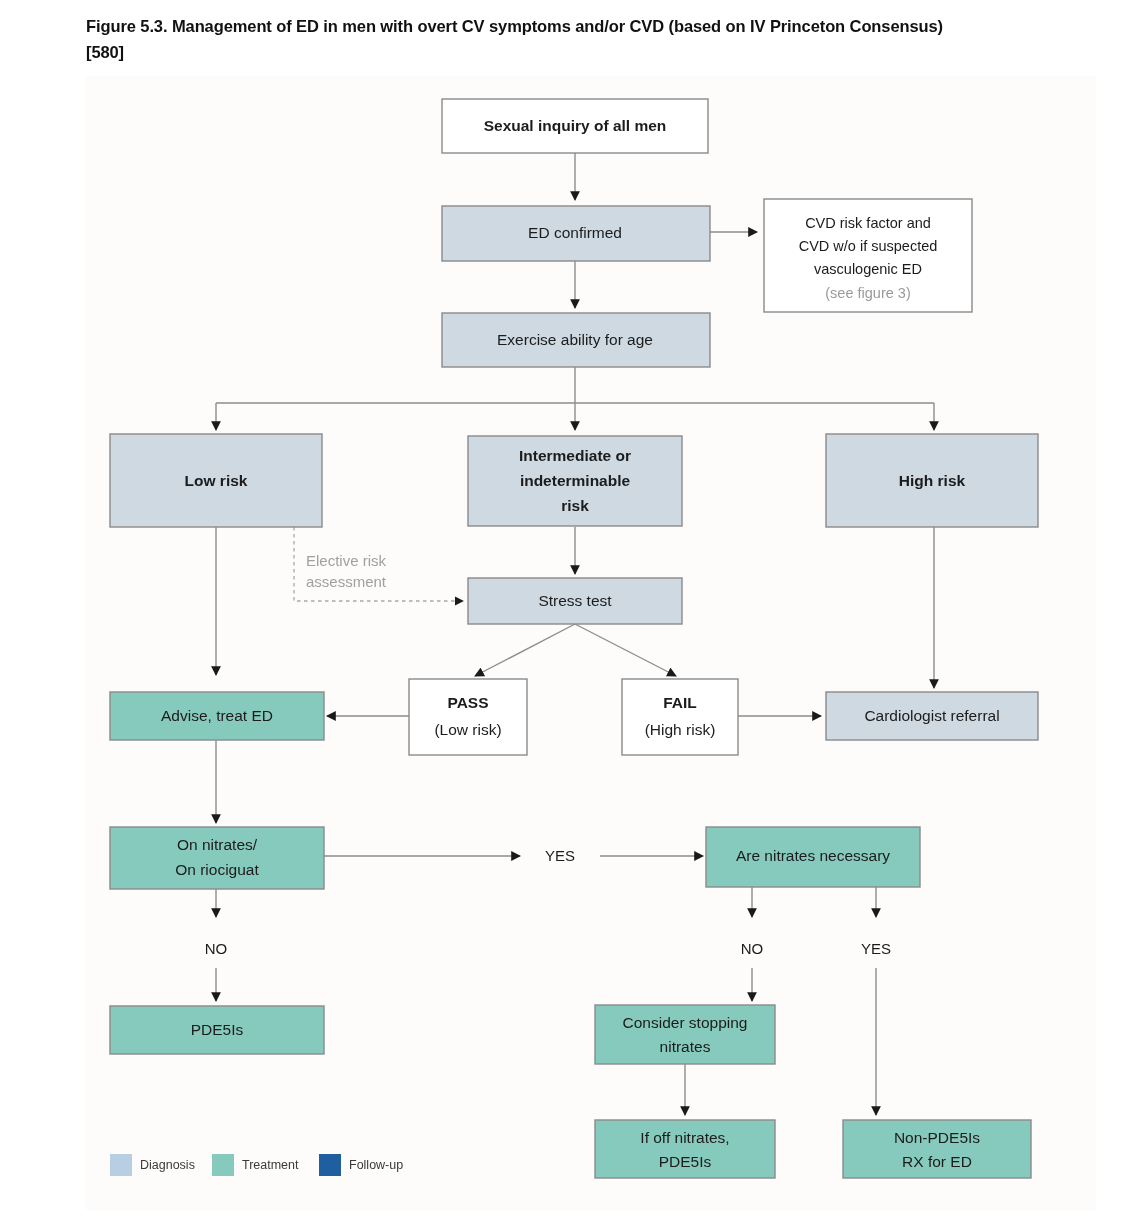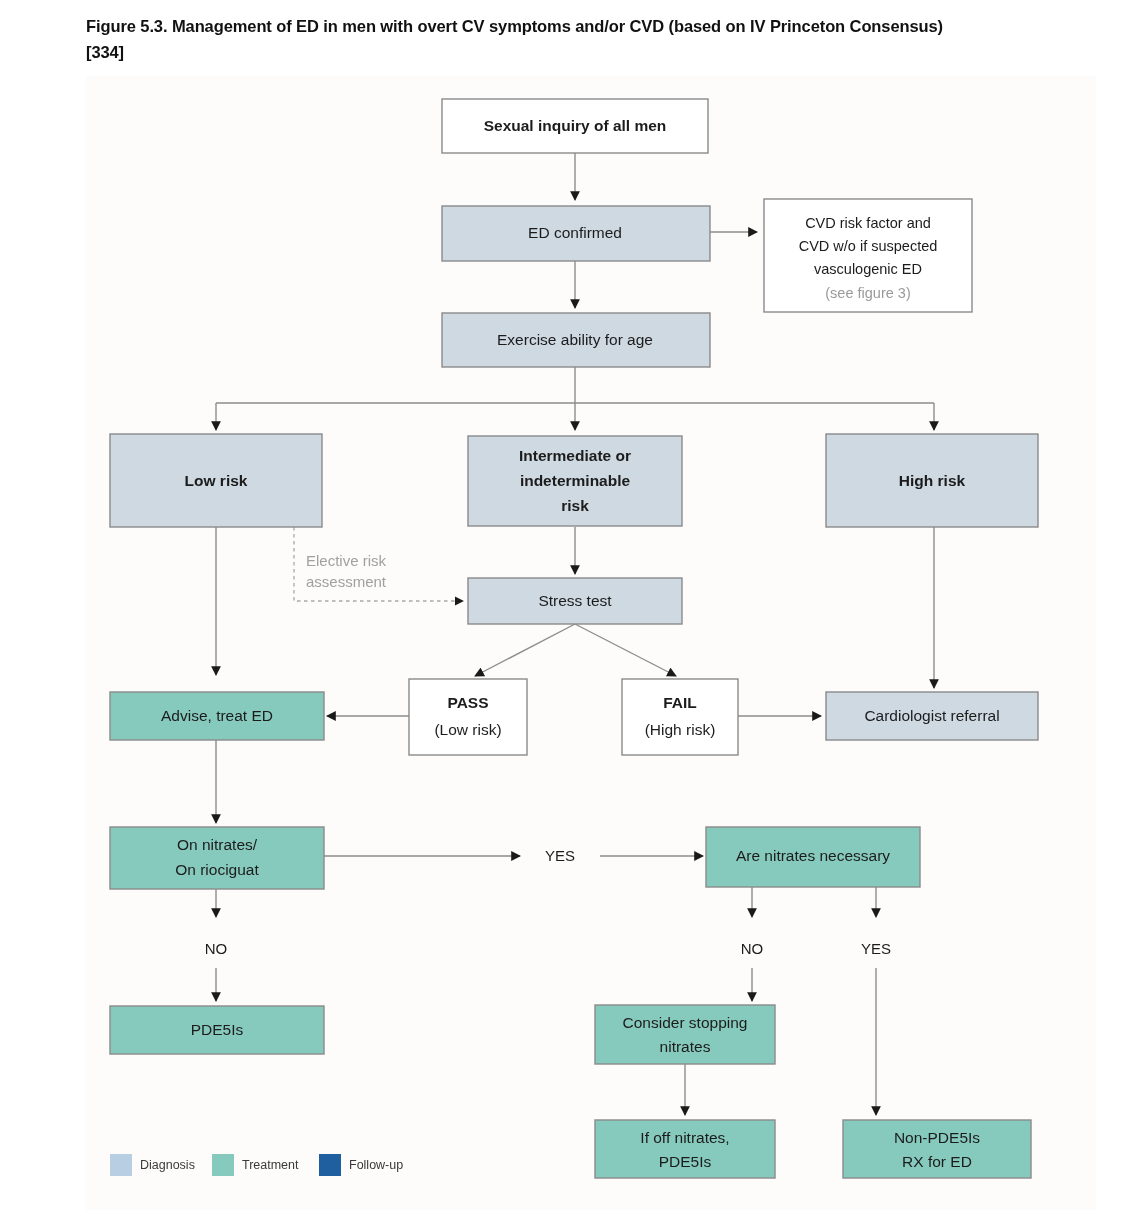--- a/index.html
+++ b/index.html
@@ -74,21 +74,21 @@
     dominant-baseline:middle;
   }
 </style>
 </head>
 <body>
 
 <div id="page">
 
   <div id="caption">
     <span>Figure 5.3. Management of ED in men with overt CV symptoms and/or CVD (based on IV Princeton Consensus)</span><br>
-    <span>[334]</span>
+    <span>[580]</span>
   </div>
 
   <div id="figure-panel"></div>
 
   <svg id="flow" viewBox="0 0 1128 1227">
     <defs>
       <marker id="arr" viewBox="0 0 10 10" refX="9" refY="5" markerWidth="7" markerHeight="7" orient="auto-start-reverse">
         <path d="M 0 0 L 10 5 L 0 10 z" fill="#1a1a1a"></path>
       </marker>
       <marker id="arrd" viewBox="0 0 10 10" refX="9" refY="5" markerWidth="7" markerHeight="7" orient="auto-start-reverse">

